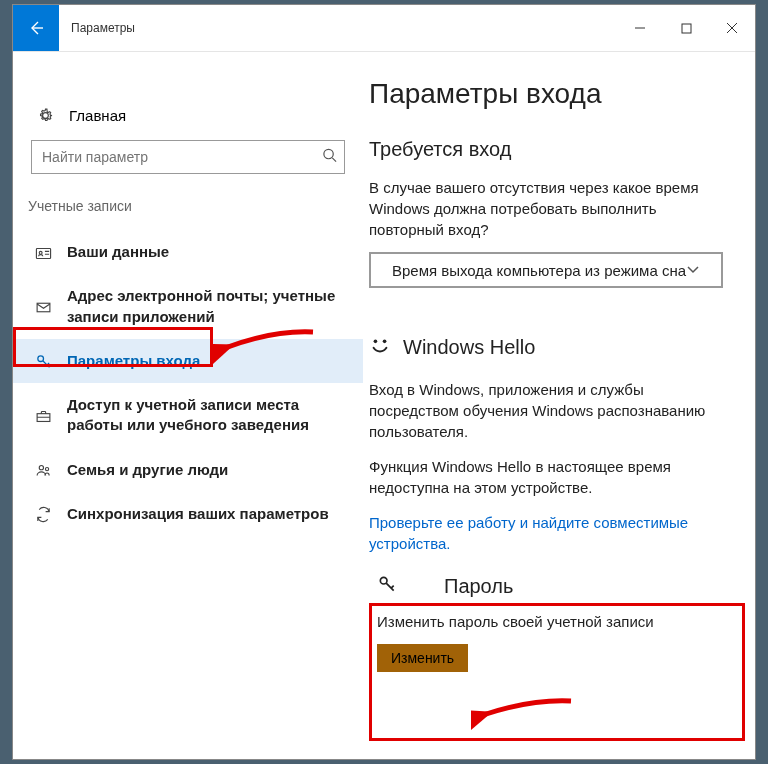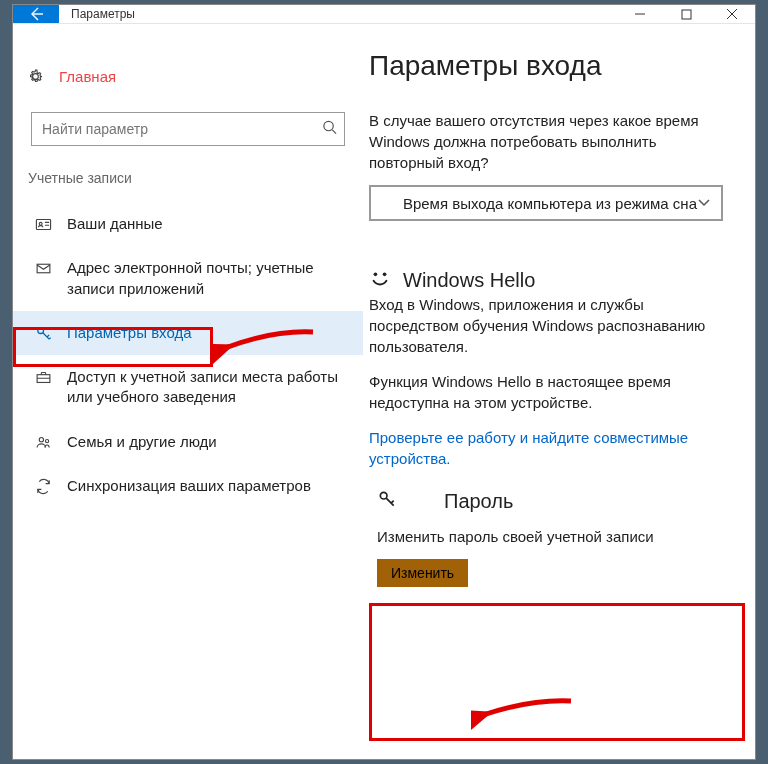--- a/index.html
+++ b/index.html
@@ -17,21 +17,21 @@
     top: 4px;
     width: 744px;
     height: 756px;
     background: #fff;
     border: 1px solid #888;
     display: flex;
     flex-direction: column;
   }
   
   .titlebar {
-    height: 19px;
+    height: 47px;
     display: flex;
     align-items: stretch;
     border-bottom: 1px solid #e5e5e5;
   }
   .back-btn {
     width: 46px;
     background: #0078d7;
     color: #fff;
     display: flex;
     align-items: center;
@@ -60,25 +60,25 @@
   }
   
   .sidebar {
     width: 350px;
     padding-top: 32px;
     display: flex;
     flex-direction: column;
   }
   .home-row {
     display: flex;
-    align-items: center;
-    padding: 0 10px;
+    align-items: flex-end;
+    padding: 0 20px;
     height: 40px;
     font-size: 15px;
-    color: #ef4444;
+    color: #000000;
   }
   .home-row .ico { width: 24px; display:flex; justify-content:center; }
   .home-row .lbl { margin-left: 12px; }
   .search-wrap {
     margin: 16px 18px 24px 18px;
     position: relative;
   }
   .search-box {
     width: 100%;
     height: 34px;
@@ -97,25 +97,26 @@
     color: #555;
   }
   .group-hdr {
     padding: 0 15px;
     font-size: 14px;
     color: #666;
     margin-bottom: 16px;
   }
   .nav-item {
     display: flex;
-    align-items: flex-start;
+    align-items: center;
     padding: 12px 18px 12px 18px;
     font-size: 15px;
     color: #222;
     line-height: 1.35;
+    font-weight: bold;
   }
   .nav-item .ico {
     width: 24px;
     flex-shrink: 0;
     display:flex;
     justify-content:center;
     margin-top: 2px;
   }
   .nav-item .lbl { margin-left: 12px; flex:1; }
   .nav-item.active {
@@ -152,27 +153,28 @@
   }
   .link { color: #0066cc; }
   .dropdown {
     border: 2px solid #999;
     height: 36px;
     width: 354px;
     display: flex;
     align-items: center;
     padding: 0 10px;
     font-size: 15px;
-    justify-content: flex-end;
+    justify-content: center;
     margin-bottom: 46px;
   }
   .hello-row {
     display: flex;
     align-items: center;
     font-size: 20px;
+    margin-bottom: 18px;
   }
   .hello-row .face { margin-right: 12px; }
   .pwd-section {
     position: relative;
     padding: 8px 8px 18px 8px;
   }
   .pwd-hdr {
     display: flex;
     align-items: center;
     font-size: 20px;
@@ -308,20 +310,21 @@
               <path d="M20 3v5h-5M4 21v-5h5"></path>
             </svg>
         </span>
         <span class="lbl">Синхронизация ваших параметров</span>
       </div>
     </div>
 
     <div class="main">
       <div class="h1">Параметры входа</div>
 
+      <div class="h2">Требуется вход</div>
       <div class="p">В случае вашего отсутствия через какое время Windows должна потребовать выполнить повторный вход?</div>
       <div class="dropdown">
         <span>Время выхода компьютера из режима сна</span>
         <span>
           <svg width="14" height="14" viewBox="0 0 14 14">
               <path d="M2 5l5 5 5-5" stroke="#555" stroke-width="1.5" fill="none"></path>
             </svg>
         </span>
       </div>
 

